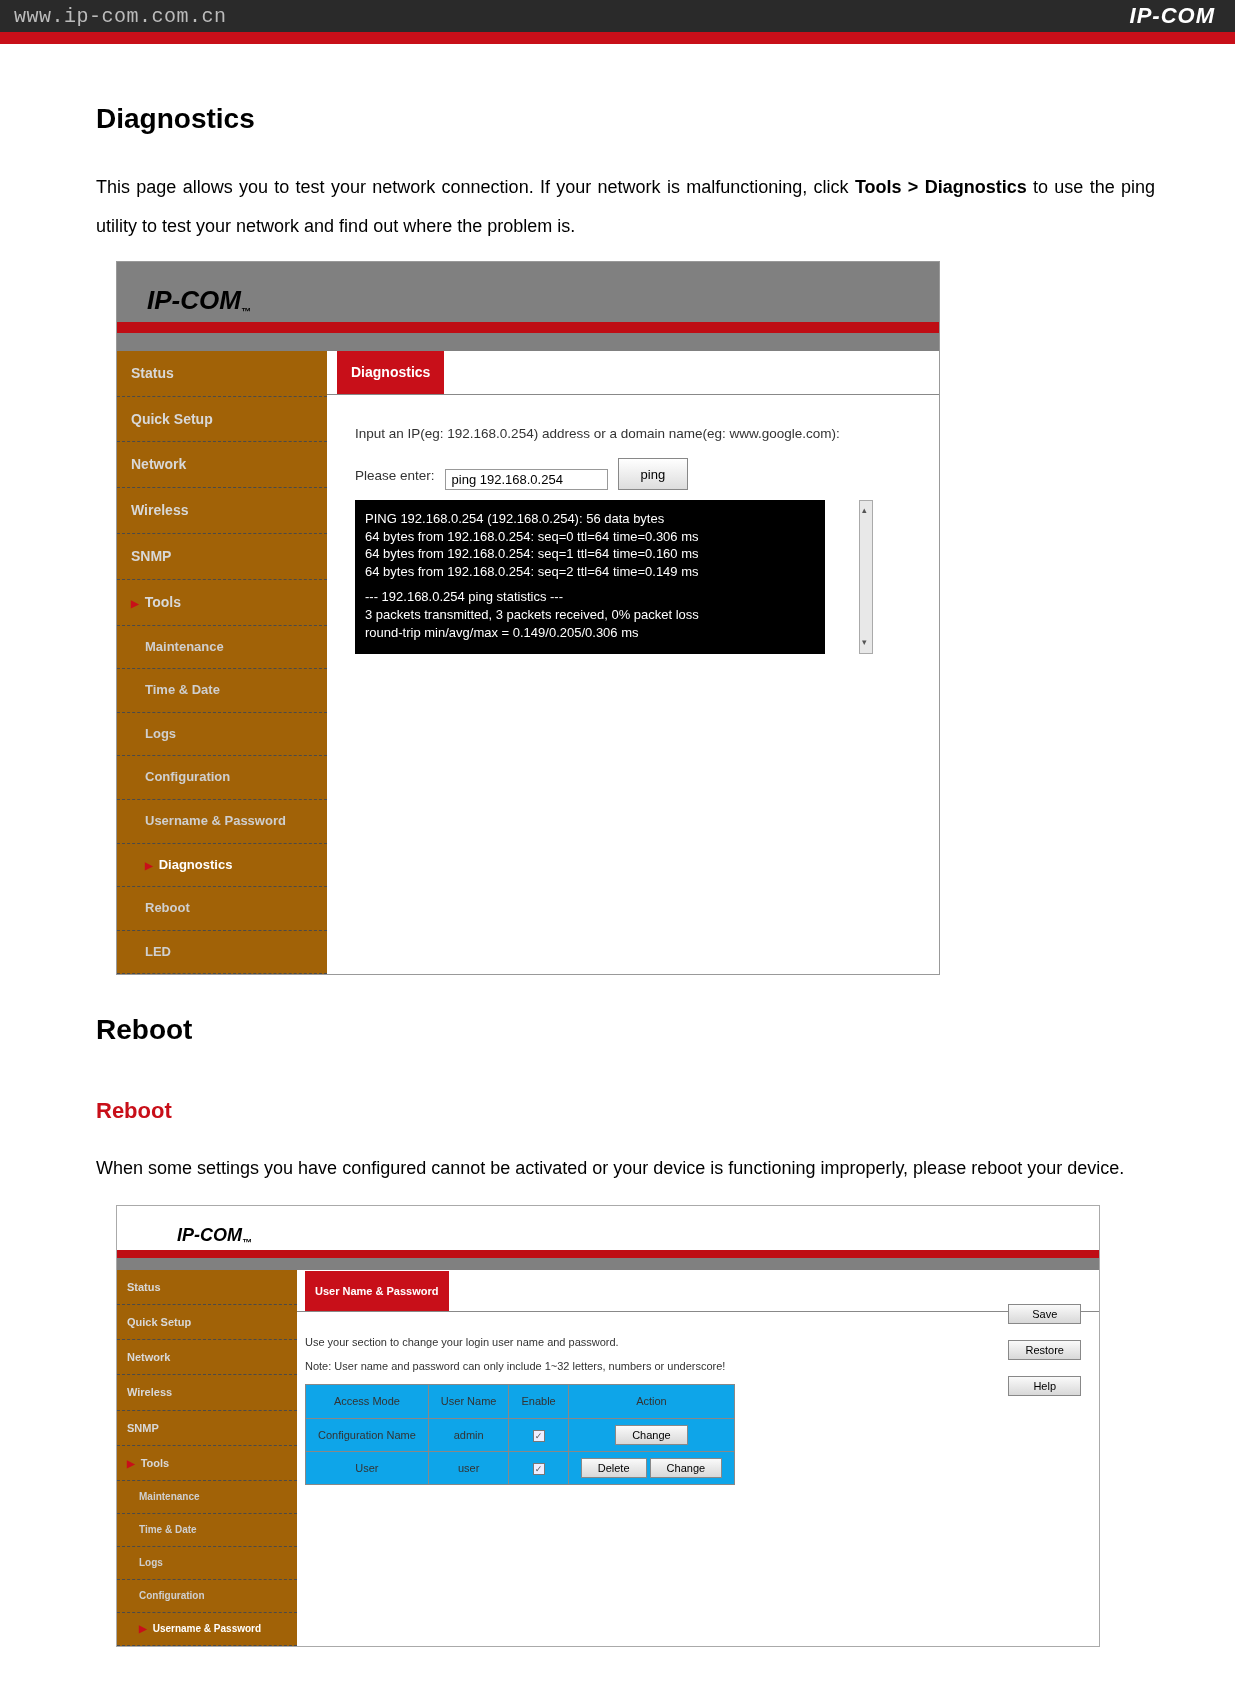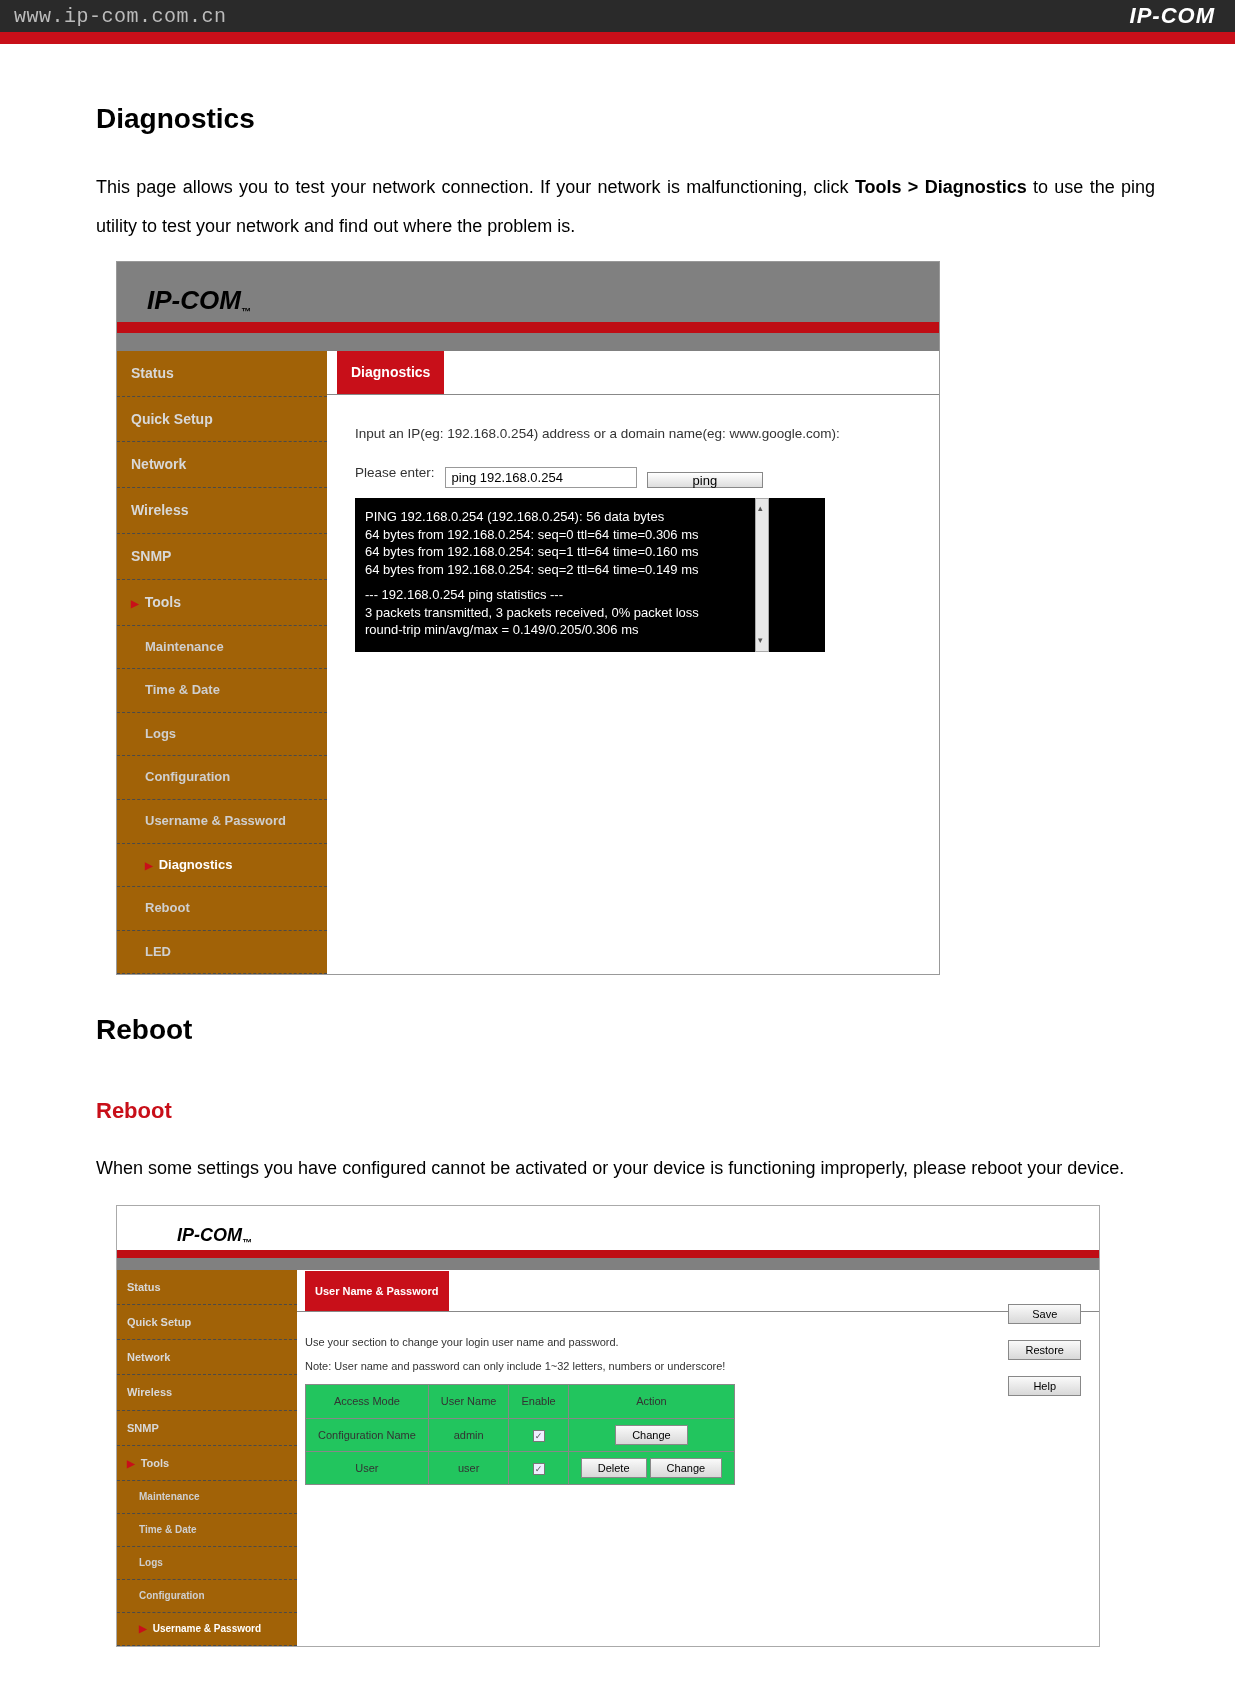--- a/index.html
+++ b/index.html
@@ -32,33 +32,33 @@
   .ss-side .sub { padding-left: 28px; font-size: 13px; color: #cfcfcf; }
   .ss-side2 .sub { font-size:10px; padding-left:22px; }
   .ss-side .active::before, .ss-side .activesub::before { content:"▶"; color:#c80f19; font-size:10px; margin-right:6px; }
   .ss-side .activesub { color:#fff; font-weight:bold; }
   .ss-main { flex: 1; background: #fff; padding: 0 0 20px 0; position: relative; }
   .ss-tab { display:inline-block; background:#c80f19; color:#fff; font-weight:bold; font-size:14px; padding:6px 14px; margin-left:10px; }
   .ss-tab2 { font-size:11px; padding:8px 10px; margin-left:8px; }
   .ss-line { border-bottom:1px solid #888; margin-bottom:10px; }
   .ss-content { padding: 14px 20px 10px 28px; color:#333; font-size:13.5px; }
   .ss-row { margin: 10px 0; display:flex; align-items:flex-end; gap:10px; }
-  .ss-input { border:1px solid #999; padding:2px 6px; font-size:13px; width:192px; background:#fff; }
-  .ss-pingbtn { border:1px solid #888; background:linear-gradient(#fff,#ddd); padding:0 45px; font-size:13px; height:16px; cursor:pointer; }
+  .ss-input { border:1px solid #999; padding:2px 6px; font-size:13px; width:163px; background:#fff; }
+  .ss-pingbtn { border:1px solid #888; background:linear-gradient(#fff,#ddd); padding:0 22px; font-size:13px; height:32px; cursor:pointer; }
   .ss-terminal { background:#000; color:#fff; font-size:13px; padding:10px; font-family:Arial,sans-serif; width:470px; height:154px; position:relative; }
   .ss-terminal .line { line-height:1.35; white-space:pre; }
   .ss-scroll { position:absolute; right:-14px; top:0; width:14px; height:100%; background:#e8e8e8; border:1px solid #aaa; }
   .ss-scroll::before{content:"▴"; position:absolute; top:0; left:2px; font-size:9px; color:#555;}
   .ss-scroll::after{content:"▾"; position:absolute; bottom:0; left:2px; font-size:9px; color:#555;}
   .ss2-main { flex:1; background:#fff; position:relative; }
   .ss2-content { padding: 8px 0 30px 8px; font-size:11px; color:#333; }
   .ss2-rightbtns { position:absolute; right:18px; top:34px; display:flex; flex-direction:column; gap:16px; }
   .btn3d { border:1px solid #888; background:linear-gradient(#fafafa,#d8d8d8); padding:3px 16px; font-size:11px; cursor:pointer; }
   table.ss2t { border-collapse:collapse; margin-top:6px; }
-  table.ss2t td, table.ss2t th { border:1px solid #888; padding:4px 12px; font-size:11px; text-align:center; font-weight:normal; background:#22c55e; }
+  table.ss2t td, table.ss2t th { border:1px solid #888; padding:4px 12px; font-size:11px; text-align:center; font-weight:normal; background:#0ea5e9; }
   .chk { display:inline-block; width:12px; height:12px; border:1px solid #777; background:#eef; font-size:9px; line-height:11px; color:#555; }
 </style>
 </head>
 <body>
 
 <div class="topbar">
   <span class="topbar-url">www.ip-com.com.cn</span>
   <span class="topbar-logo">IP-COM</span>
 </div>
 <div class="redband"></div>
@@ -94,21 +94,21 @@
       </div>
       <div class="ss-main">
         <div class="ss-line"><span class="ss-tab">Diagnostics</span></div>
         <div class="ss-content">
           <div>Input an IP(eg: 192.168.0.254) address or a domain name(eg: www.google.com):</div>
           <div class="ss-row">
             <span>Please enter:</span>
             <input class="ss-input" value="ping 192.168.0.254" style="">
             <button class="ss-pingbtn">ping</button>
           </div>
-          <div style="position:relative; width:400px;">
+          <div style="position:relative; width:504px;">
             <div class="ss-terminal">
               <div class="line">PING 192.168.0.254 (192.168.0.254): 56 data bytes</div>
               <div class="line">64 bytes from 192.168.0.254: seq=0 ttl=64 time=0.306 ms</div>
               <div class="line">64 bytes from 192.168.0.254: seq=1 ttl=64 time=0.160 ms</div>
               <div class="line">64 bytes from 192.168.0.254: seq=2 ttl=64 time=0.149 ms</div>
               <div class="line" style="margin-top:8px">--- 192.168.0.254 ping statistics ---</div>
               <div class="line">3 packets transmitted, 3 packets received, 0% packet loss</div>
               <div class="line">round-trip min/avg/max = 0.149/0.205/0.306 ms</div>
             </div>
             <div class="ss-scroll"></div>

